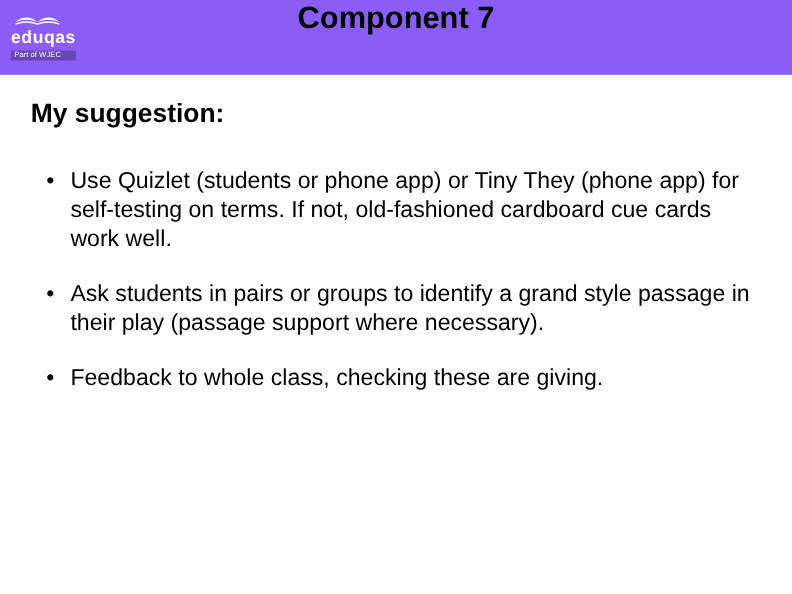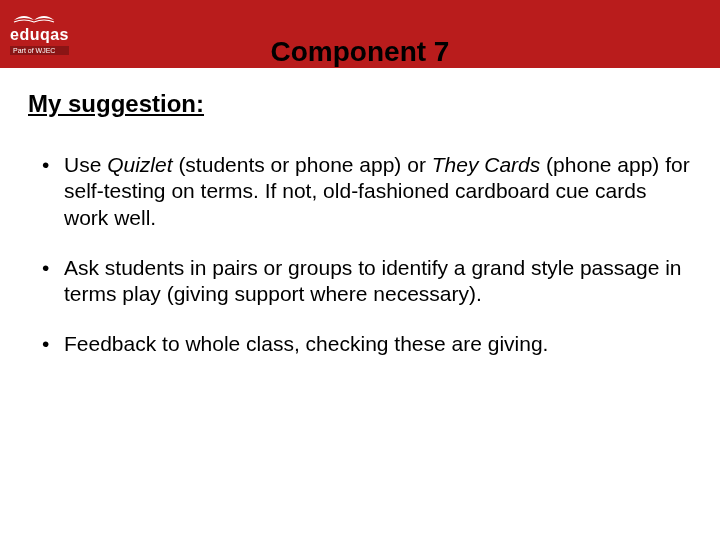--- a/index.html
+++ b/index.html
@@ -4,24 +4,24 @@
 <style>
   * { box-sizing: border-box; margin: 0; padding: 0; }
   body {
     width: 720px;
     height: 540px;
     font-family: Arial, Helvetica, sans-serif;
     background: #ffffff;
     overflow: hidden;
   }
   .header {
-    background: #b91c1c;
+    background: #8b5cf6;
     height: 68px;
     display: flex;
-    align-items: flex-end;
+    align-items: flex-start;
     position: relative;
   }
   .logo {
     position: absolute;
     left: 10px;
     top: 6px;
     display: flex;
     flex-direction: column;
     color: #fff;
   }
@@ -52,42 +52,41 @@
     text-align: center;
   }
   .content {
     padding: 22px 28px 0 28px;
   }
   .subhead {
     font-size: 24px;
     font-weight: bold;
     color: #000;
     margin-bottom: 34px;
-    text-decoration: underline;
   }
   ul.bullets {
     list-style: none;
     padding-left: 14px;
   }
   ul.bullets li {
     position: relative;
     padding-left: 22px;
     font-size: 21px;
     line-height: 1.25;
     color: #000;
     margin-bottom: 24px;
   }
   ul.bullets li::before {
     content: "•";
     position: absolute;
     left: 0;
     top: 0;
     font-size: 21px;
   }
-  .italic { font-style: italic; }
+  .italic { }
 </style>
 </head>
 <body>
 
 <div class="header">
   <div class="logo">
     <div class="logo-icon">
       <svg width="50" height="20" viewBox="0 0 50 20">
         <path d="M4 14 Q14 6 24 14 Q14 10 4 14 Z" fill="#fff"></path>
         <path d="M24 14 Q34 6 44 14 Q34 10 24 14 Z" fill="#fff"></path>
@@ -97,22 +96,22 @@
     <div class="logo-text">eduqas</div>
     <div class="logo-sub">Part of WJEC</div>
   </div>
   <div class="title">Component 7</div>
 </div>
 
 <div class="content">
   <div class="subhead">My suggestion:</div>
   <ul class="bullets">
     <li>
-      <span>Use </span><span class="italic">Quizlet</span><span> (students or phone app) or </span><span class="italic">They Cards</span><span> (phone app) for self-testing on terms. If not, old-fashioned cardboard cue cards work well.</span>
+      <span>Use </span><span class="italic">Quizlet</span><span> (students or phone app) or </span><span class="italic">Tiny They</span><span> (phone app) for self-testing on terms. If not, old-fashioned cardboard cue cards work well.</span>
     </li>
     <li>
-      <span>Ask students in pairs or groups to identify a grand style passage in terms play (giving support where necessary).</span>
+      <span>Ask students in pairs or groups to identify a grand style passage in their play (passage support where necessary).</span>
     </li>
     <li>
       <span>Feedback to whole class, checking these are giving.</span>
     </li>
   </ul>
 </div>
 
 </body></html>

